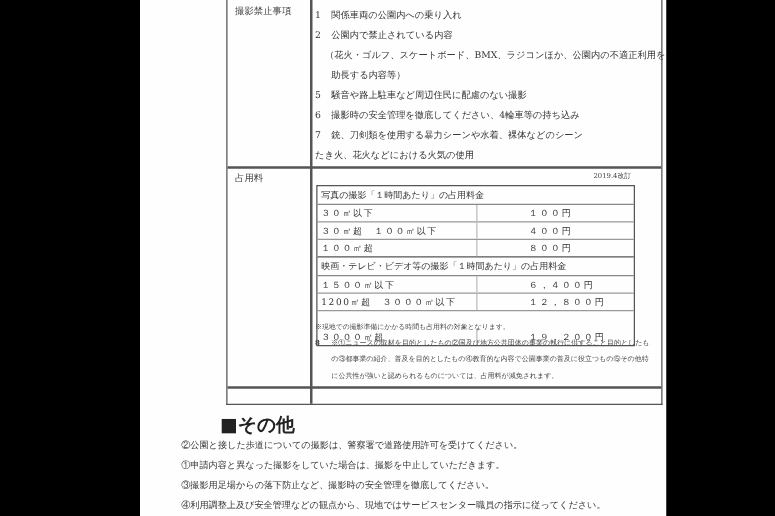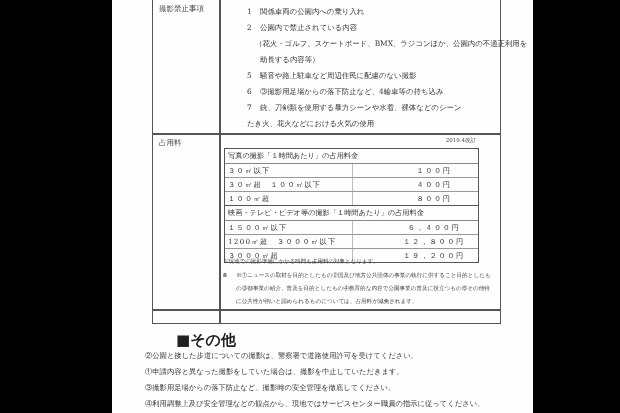--- a/index.html
+++ b/index.html
@@ -6,46 +6,46 @@
   body {
     width: 620px; height: 413px; background: #000; overflow: hidden; position: relative;
     font-family: "DejaVu Serif", "Liberation Serif", serif;
     color: #333;
   }
   .page {
     position: absolute; left: 112px; top: 0; width: 421px; height: 413px;
     background: #fefefe;
   }
   .outer {
-    position: absolute; left: 40px; top: 0; width: 349px; height: 324px;
+    position: absolute; left: 69px; top: 0; width: 349px; height: 324px;
     border: 1.5px solid #555; border-top: none; box-sizing: border-box;
   }
   .col-div { position: absolute; left: 66px; top: 0; width: 1.5px; height: 100%; background: #555; }
   .row-div { position: absolute; left: 0; width: 100%; height: 1.5px; background: #555; }
   .label {
     position: absolute; left: 6px; font-size: 7.5px; color: #444;
   }
   .prohib {
     position: absolute; left: 70px; top: 4px; width: 275px; font-size: 7.4px; line-height: 16px; color: #333;
   }
-  .prohib .item { white-space: nowrap; margin-left: 24px; }
+  .prohib .item { white-space: nowrap; }
   .prohib .num { display: inline-block; width: 13px; }
   .prohib .indent { padding-left: 8px; }
   .prohib .indent2 { padding-left: 13px; }
   .rev { position: absolute; right: 24px; top: 137px; font-size: 5.5px; color: #444; }
   .fee {
     position: absolute; left: 71px; top: 148px; width: 255px;
     border: 1.5px solid #555; box-sizing: border-box; font-size: 7.2px;
   }
   .fee .hdr { height: 14px; line-height: 14px; padding-left: 3px; border-bottom: 1px solid #888; white-space: nowrap; }
   .fee .hdr.sec { border-top: 1.5px solid #555; }
   .fee .row { display: flex; height: 13px; line-height: 13px; border-bottom: 1px solid #999; gap: 41px; }
-  .fee .row:last-child { border-bottom: none; }
+  .fee .row:last-child { border-bottom: none; margin-top: 14px; }
   .fee .c1 { width: 124px; padding-left: 3px; border-right: 1px solid #bbb; letter-spacing: 1.3px; white-space: nowrap; }
-  .fee .c2 { flex: 1; text-align: center; padding-right: 4px; letter-spacing: 1.6px; }
+  .fee .c2 { flex: 1; text-align: left; padding-right: 4px; letter-spacing: 1.6px; }
   .note1 { position: absolute; left: 70px; top: 258px; font-size: 5.5px; color: #444; white-space: nowrap; }
   .note8 { position: absolute; left: 70px; top: 269px; width: 272px; font-size: 5.6px; line-height: 13px; color: #444; }
   .note8 .n { position: absolute; left: 0; top: 0; font-weight: bold; }
   .note8 .t { padding-left: 13px; }
   .other-h { position: absolute; left: 33px; top: 331px; font-family: "DejaVu Sans", "Liberation Sans", sans-serif; font-weight: bold; font-size: 15px; color: #222; margin-left: 31px; }
   .other-list { position: absolute; left: 33px; top: 348px; font-size: 7.3px; line-height: 16px; color: #333; }
   .other-list div { white-space: nowrap; }
 </style>
 </head>
 <body>
@@ -56,21 +56,21 @@
     <div class="row-div" style="top:133px"></div>
     <div class="row-div" style="top:309px"></div>
 
     <div class="label" style="top:4px">撮影禁止事項</div>
     <div class="prohib">
       <div class="item"><span class="num">1</span><span>関係車両の公園内への乗り入れ</span></div>
       <div class="item"><span class="num">2</span><span>公園内で禁止されている内容</span></div>
       <div class="item indent">（花火・ゴルフ、スケートボード、BMX、ラジコンほか、公園内の不適正利用を</div>
       <div class="item indent2">助長する内容等）</div>
       <div class="item"><span class="num">5</span><span>騒音や路上駐車など周辺住民に配慮のない撮影</span></div>
-      <div class="item"><span class="num">6</span><span>③撮影用足場からの落下防止など、4輪車等の持ち込み</span></div>
+      <div class="item"><span class="num">6</span><span>撮影時の安全管理を徹底してください、4輪車等の持ち込み</span></div>
       <div class="item"><span class="num">7</span><span>銃、刀剣類を使用する暴力シーンや水着、裸体などのシーン</span></div>
       <div class="item">たき火、花火などにおける火気の使用</div>
     </div>
 
     <div class="label" style="top:138px">占用料</div>
     <div class="rev">2019.4改訂</div>
 
     <div class="fee">
       <div class="hdr">写真の撮影「１時間あたり」の占用料金</div>
       <div class="row">

